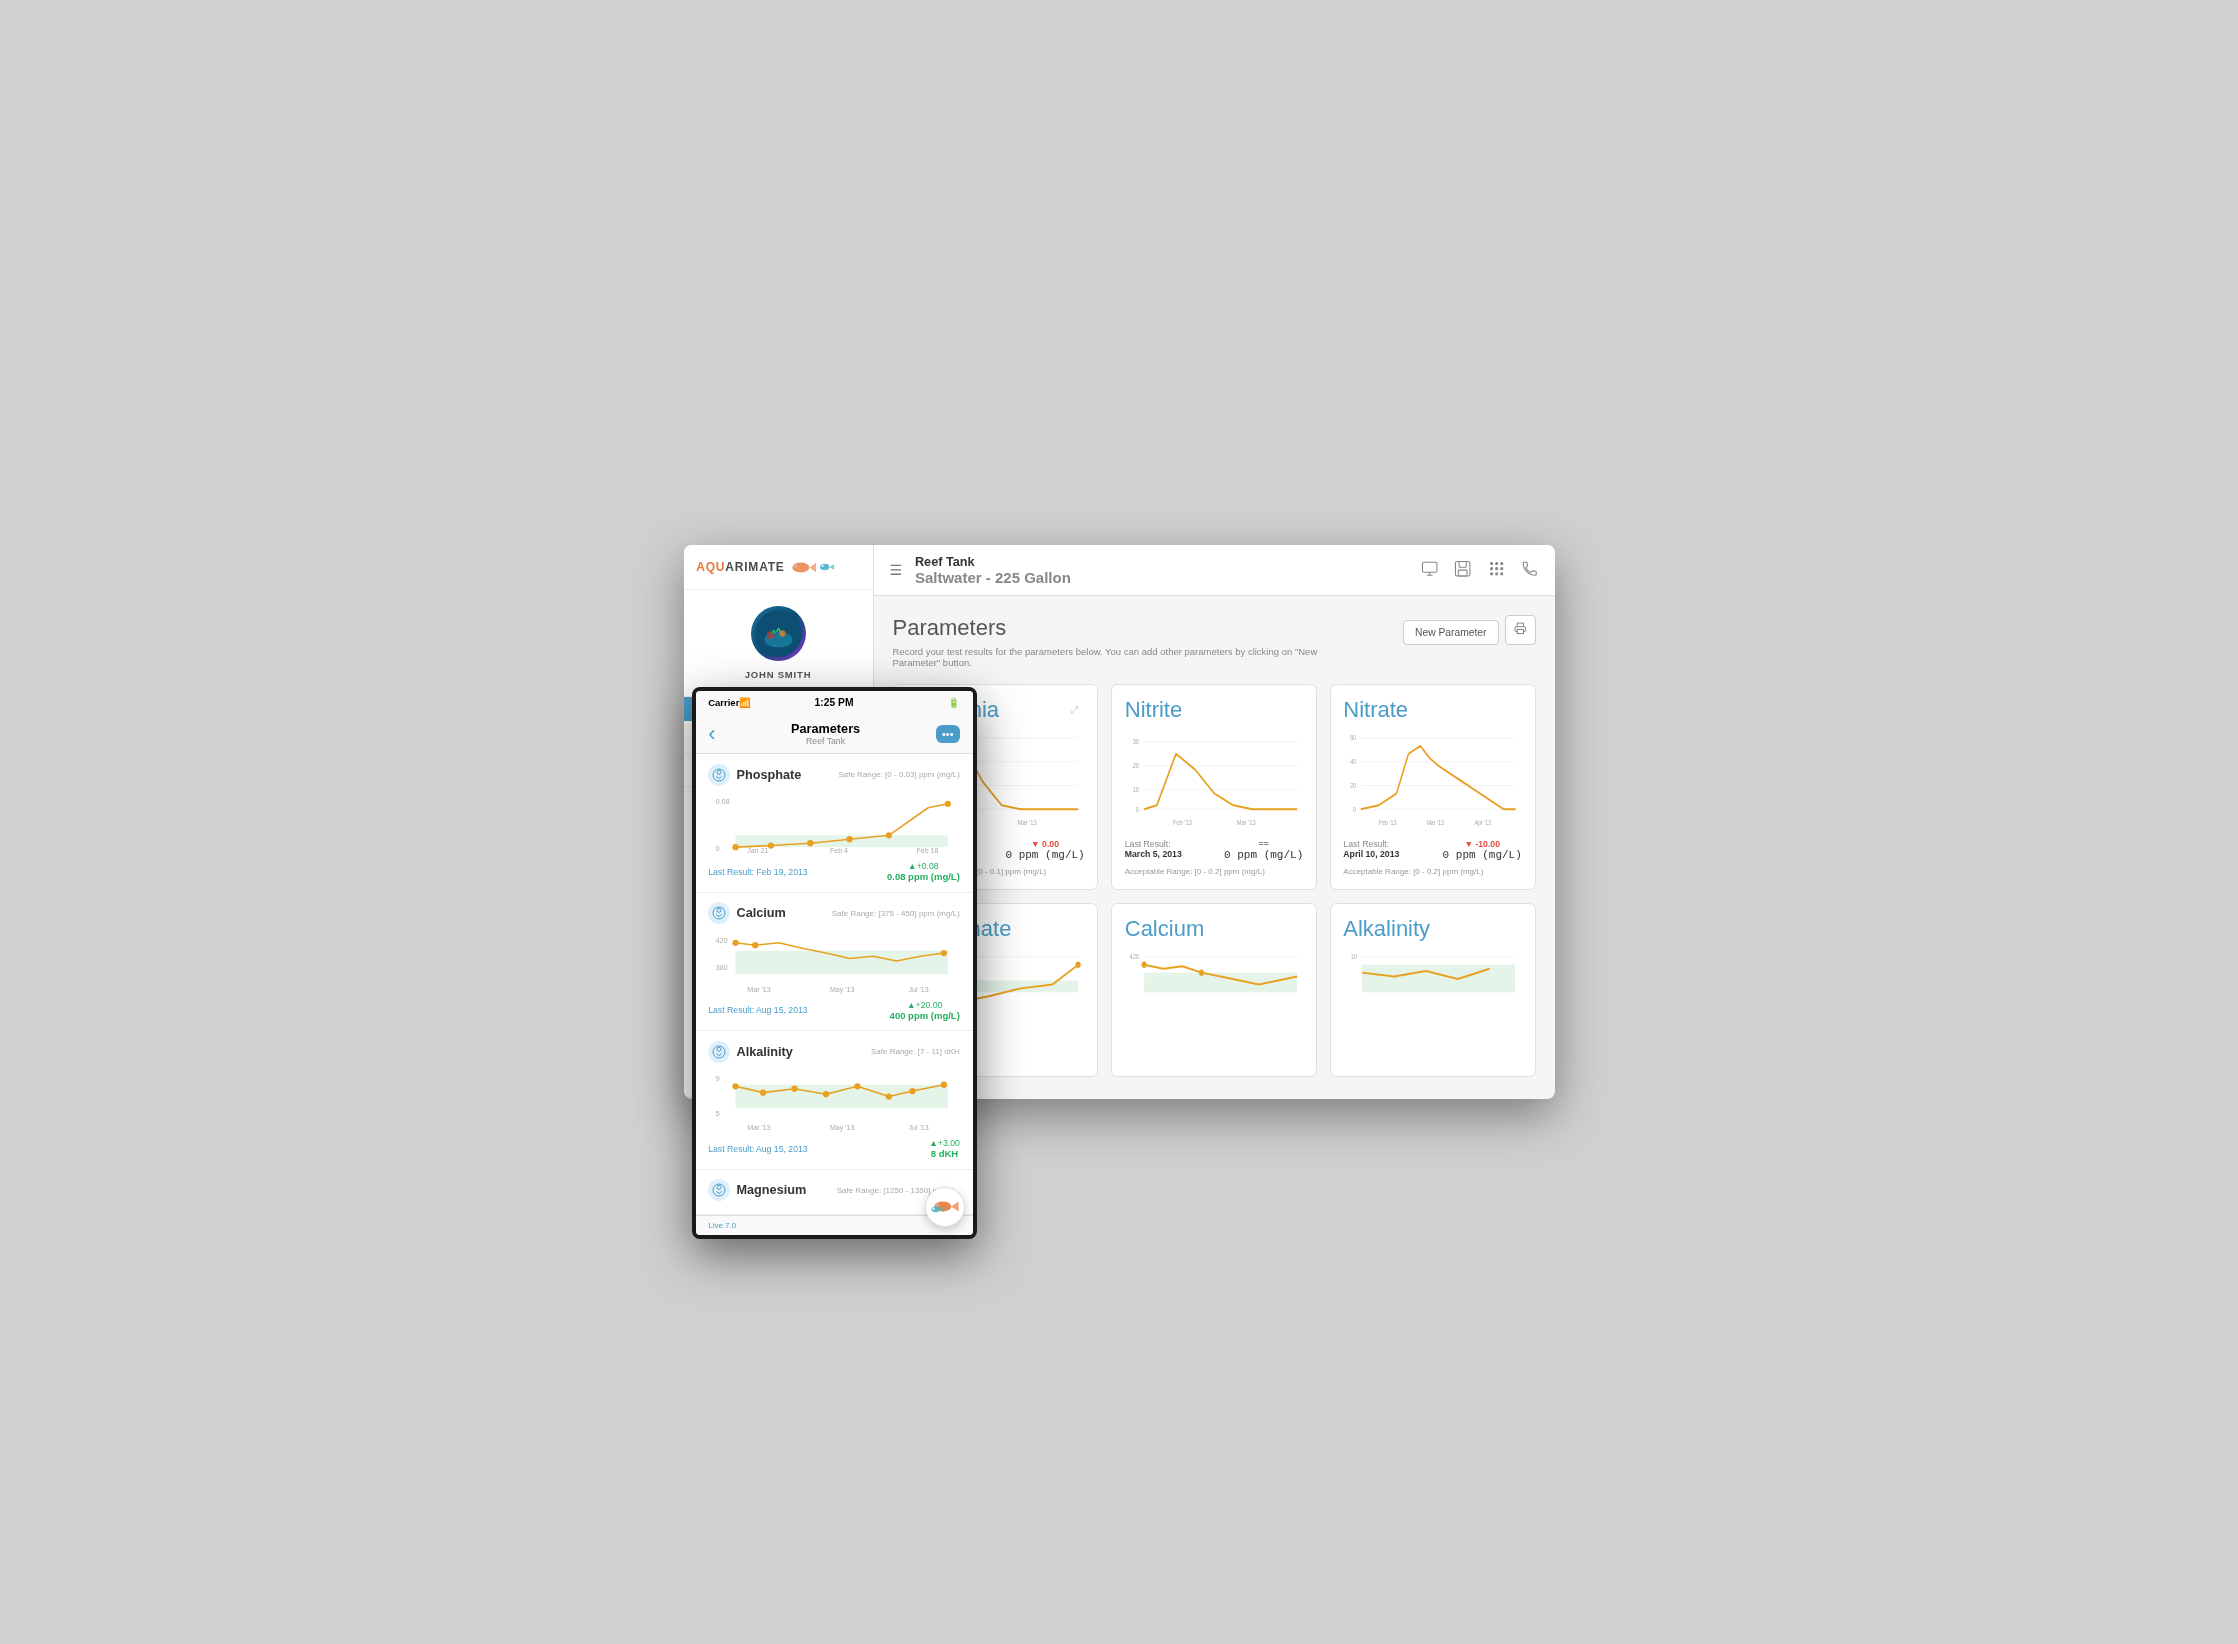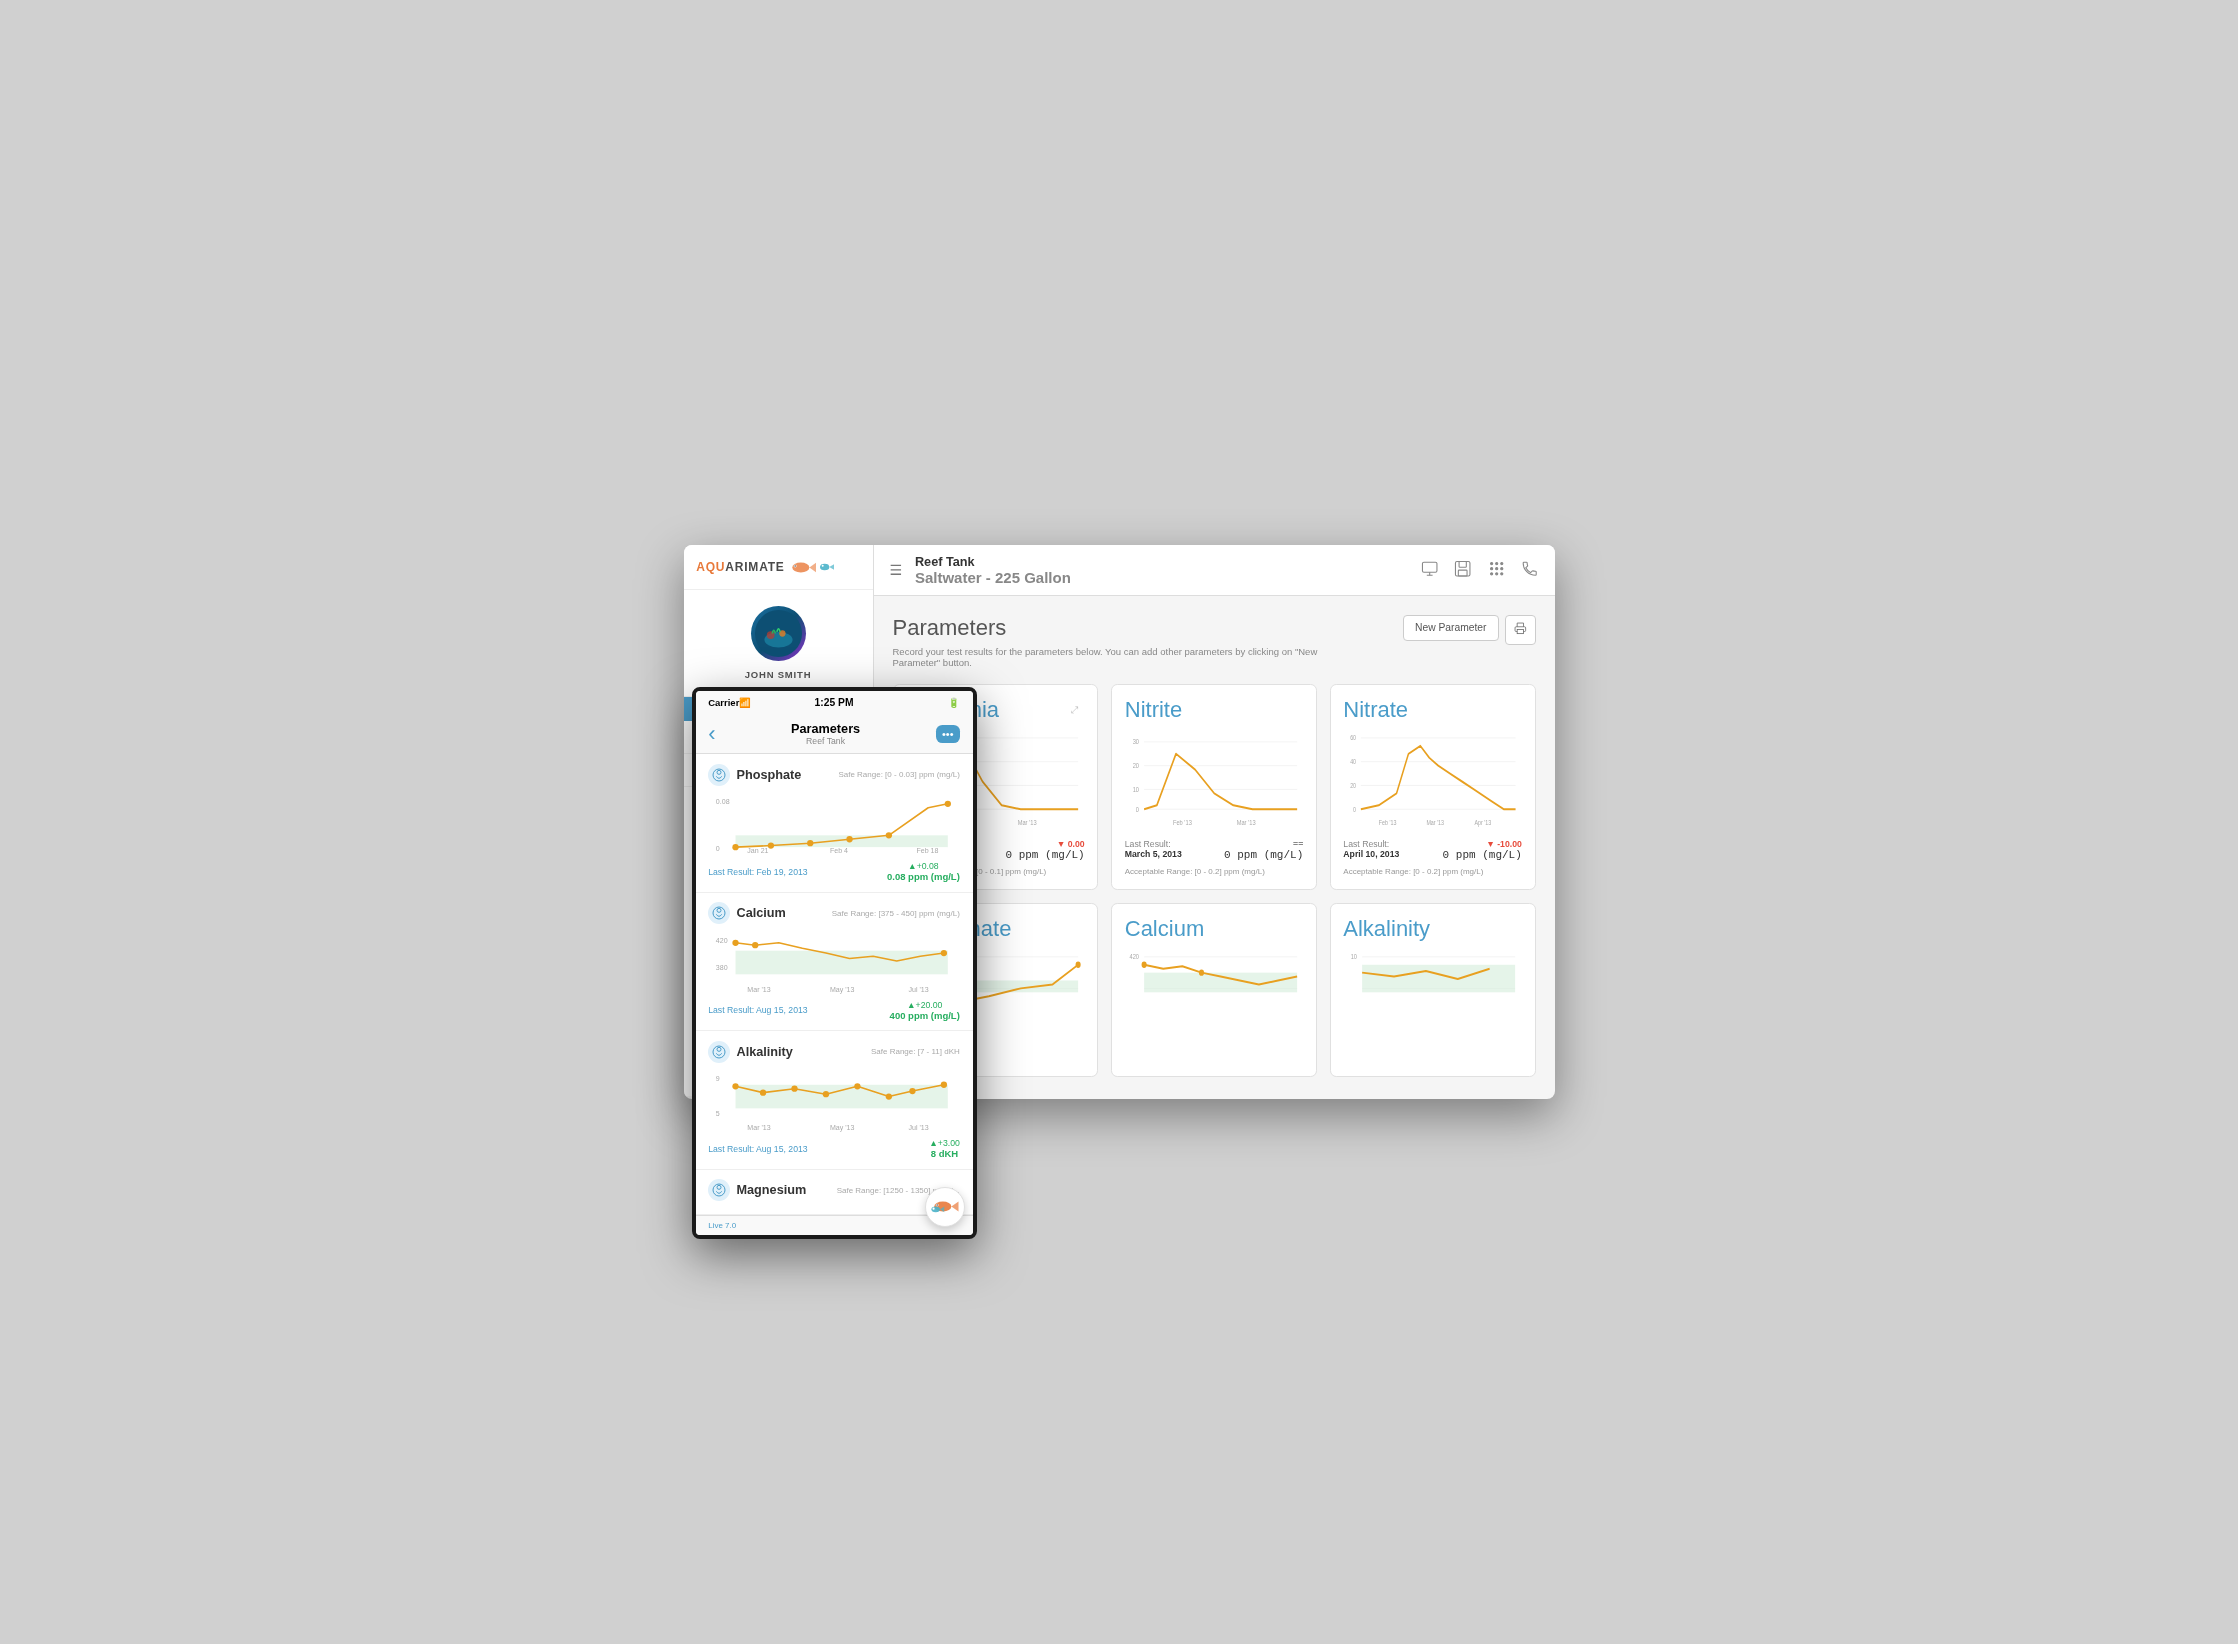--- a/index.html
+++ b/index.html
@@ -241,21 +241,21 @@
 
     .parameters-header-left p {
       font-size: 9.5px;
       color: #888;
       max-width: 443px;
     }
 
     .parameters-header-right {
       display: flex;
       gap: 6.3px;
-      align-items: flex-start;
+      align-items: flex-end;
     }
 
     .new-param-btn {
       background: #fff;
       border: 0.8px solid #ccc;
       border-radius: 4px;
       padding: 6.3px 11px;
       font-size: 10.3px;
       color: #555;
       cursor: pointer;
@@ -314,21 +314,21 @@
     .last-result-label {
       color: #888;
     }
 
     .last-result-date {
       font-weight: 600;
       color: #333;
     }
 
     .last-result-value {
-      text-align: right;
+      text-align: center;
     }
 
     .result-change-down {
       color: #e74c3c;
       font-weight: 600;
     }
 
     .result-change-eq {
       color: #888;
       font-weight: 600;

